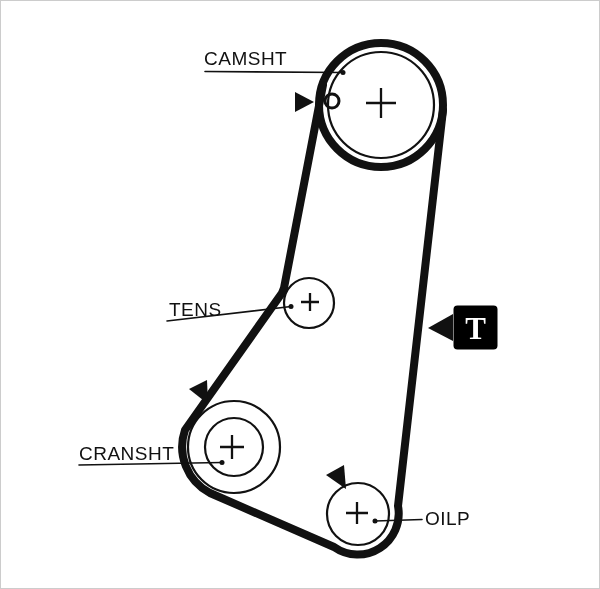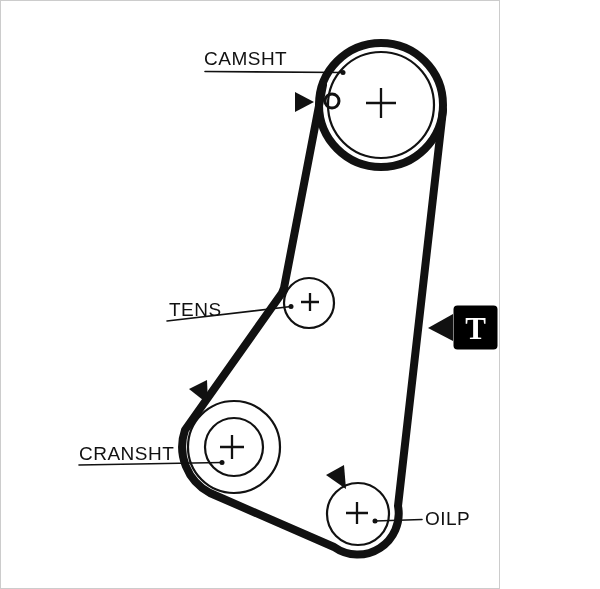--- a/index.html
+++ b/index.html
@@ -1,17 +1,17 @@
 <!DOCTYPE html>
 <html><head>
 <meta charset="utf-8">
 <style>
   html,body{margin:0;padding:0;background:#fff;}
   .stage{
-    width:500px;height:589px;
+    width:600px;height:589px;
     box-sizing:border-box;
     background:#ffffff;
     border:1px solid #cccccc;
     position:relative;
     font-family:"Liberation Sans", sans-serif;
   }
   svg{display:block;}
   .lbl{
     font-family:"Liberation Sans", sans-serif;
     font-size:19px;

